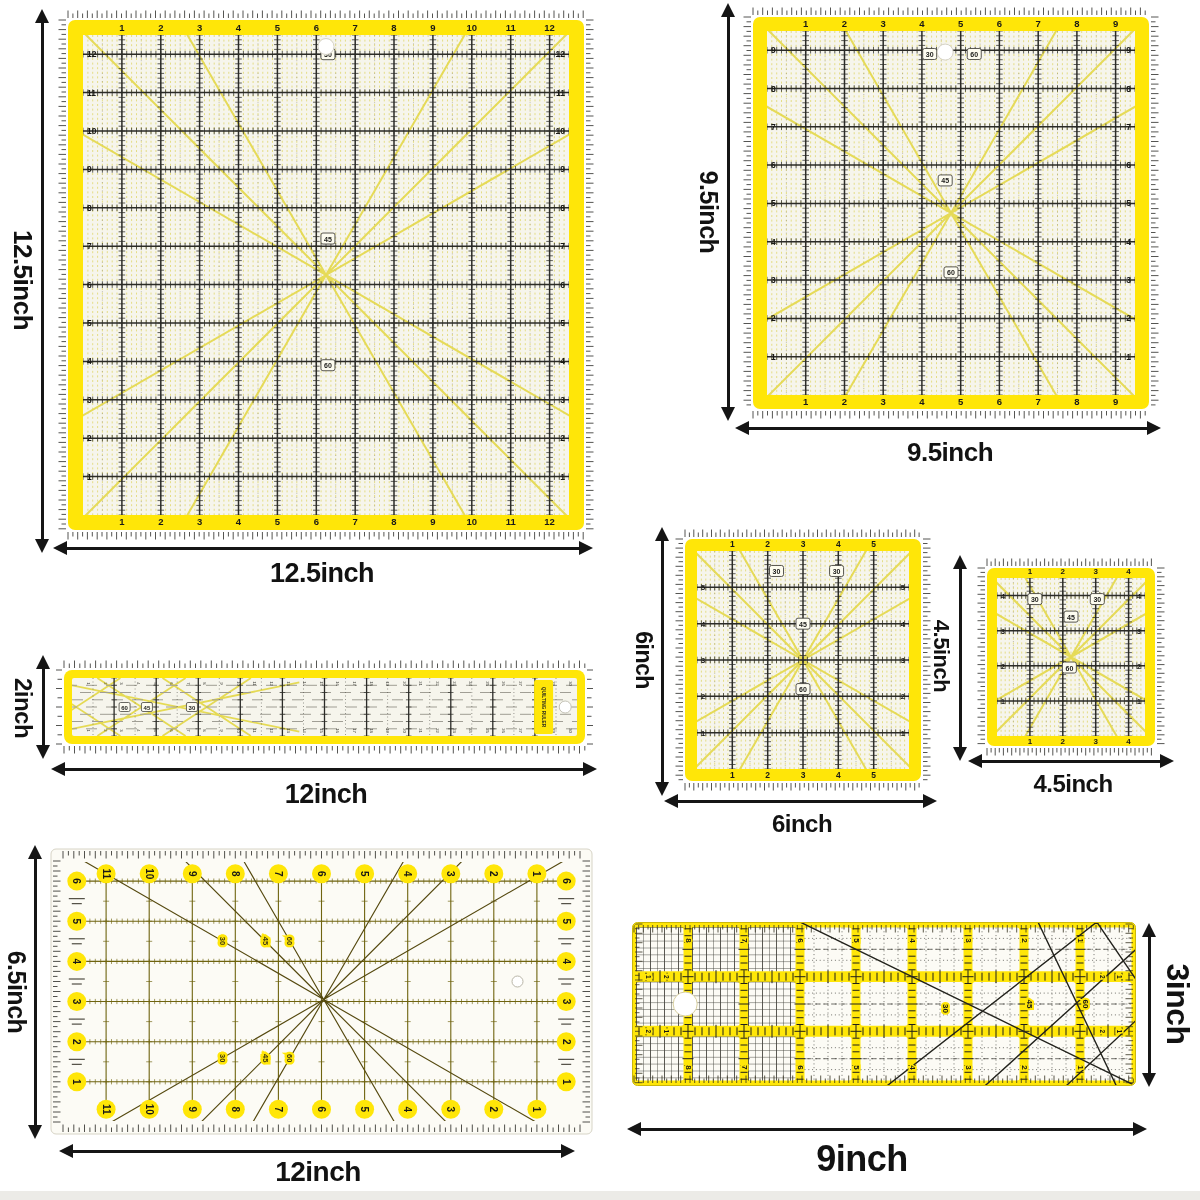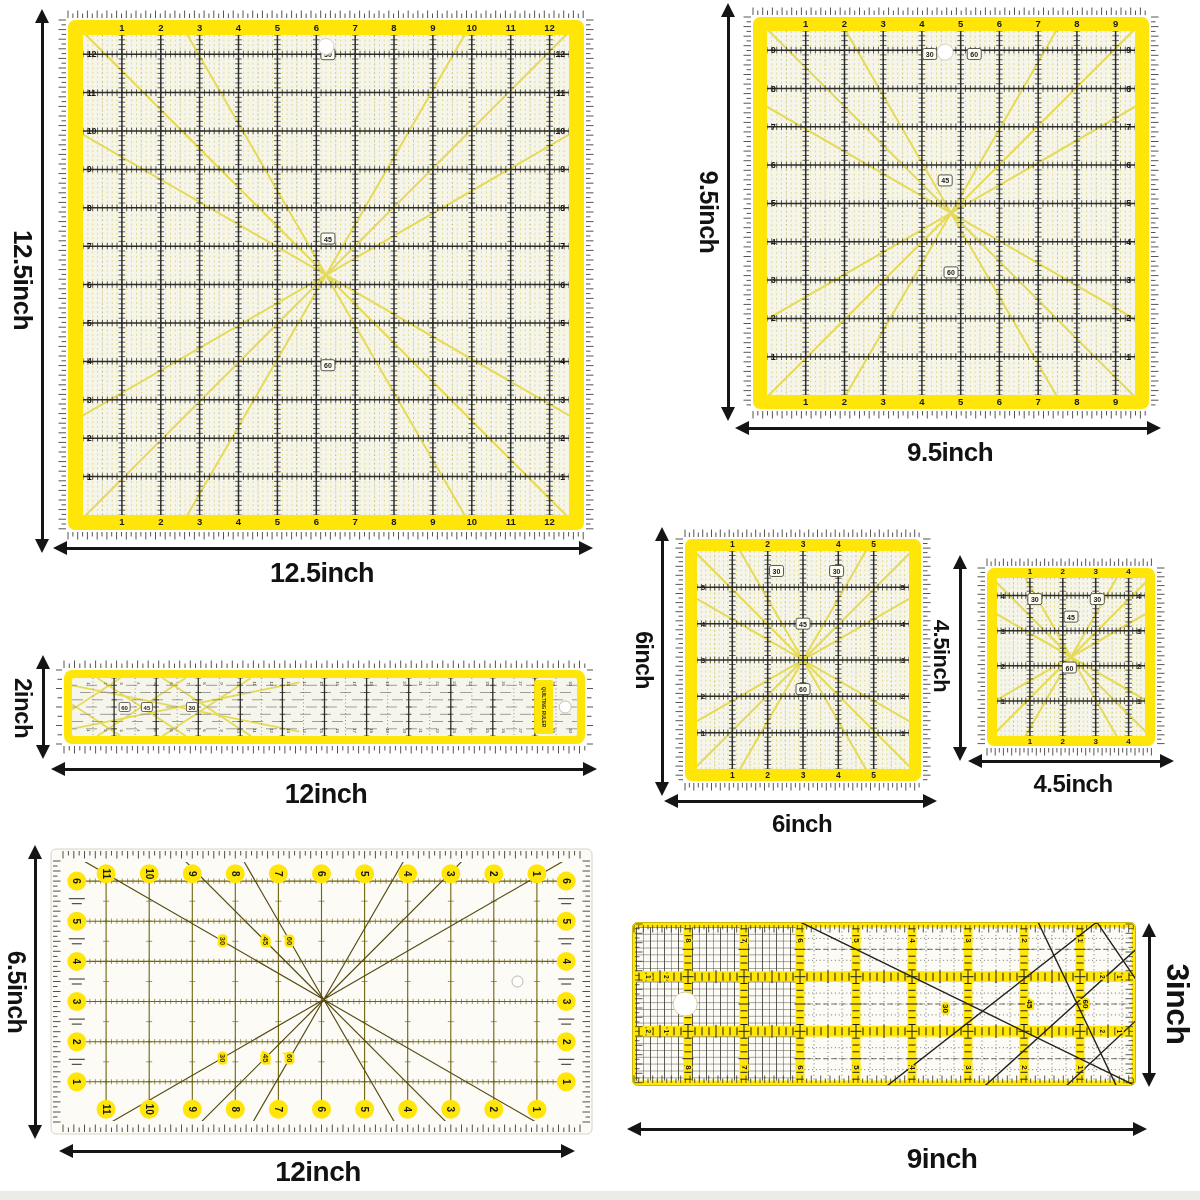--- a/index.html
+++ b/index.html
@@ -537,16 +537,16 @@
   <span class="dlab" style="left:1073px;top:784px;font-size:24px">4.5inch</span>
 
   <div class="vline" style="left:34px;top:858px;height:268px"></div>
   <span class="dlab v" style="left:16px;top:992px;font-size:25px">6.5inch</span>
   <div class="hline" style="left:72px;top:1150px;width:490px"></div>
   <span class="dlab" style="left:318px;top:1172px;font-size:28px">12inch</span>
 
   <div class="vline" style="left:1148px;top:936px;height:138px"></div>
   <span class="dlab v" style="left:1177px;top:1004px;font-size:32px">3inch</span>
   <div class="hline" style="left:640px;top:1128px;width:494px"></div>
-  <span class="dlab" style="left:942px;top:1159px;font-size:28px">9inch</span>
+  <span class="dlab" style="left:862px;top:1159px;font-size:36px">9inch</span>
 
   <div class="edge-strip" style="left:0;top:1191px;width:1200px;height:9px;background:#ecebe7"></div>
 </div>
 
 </body></html>

